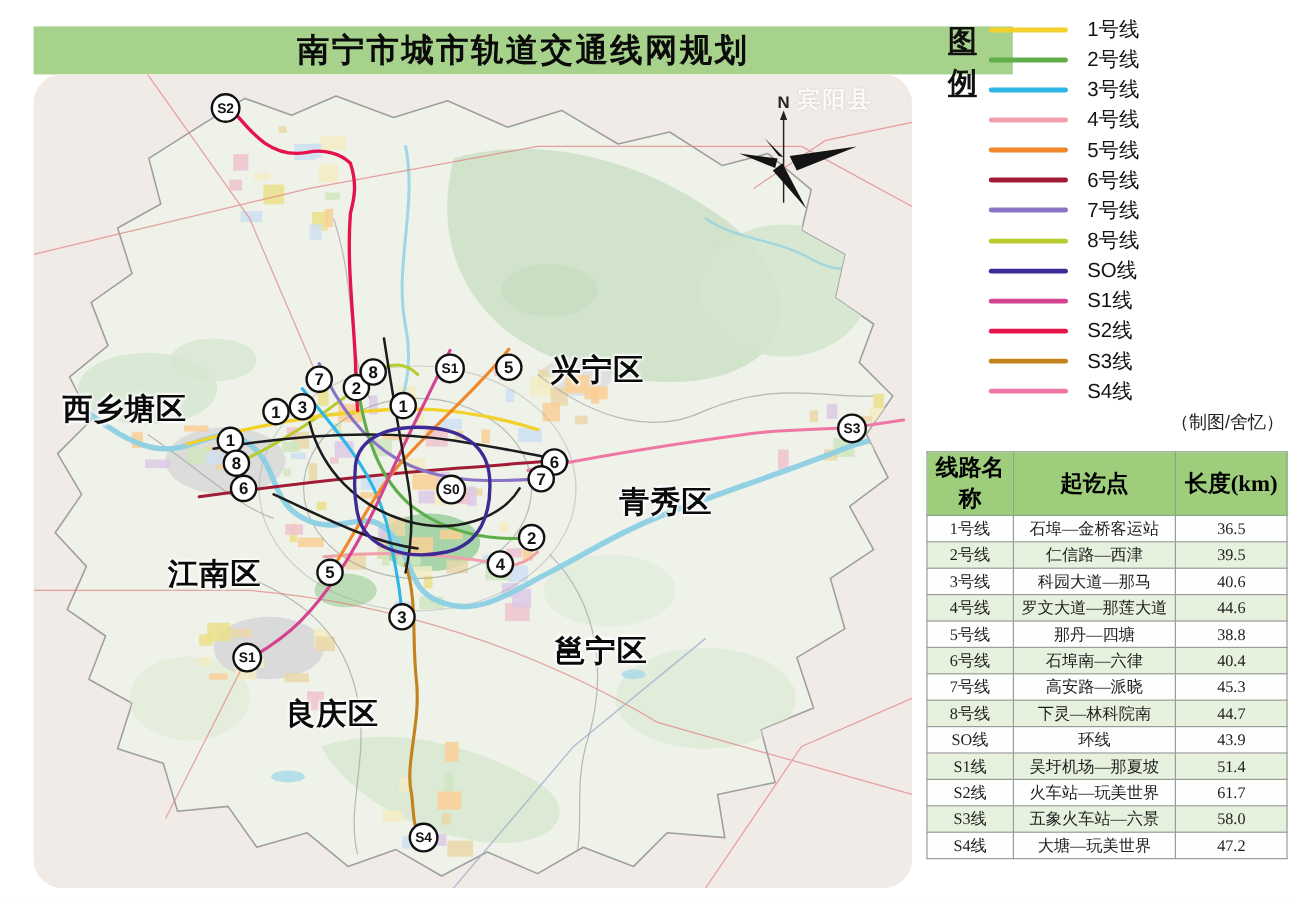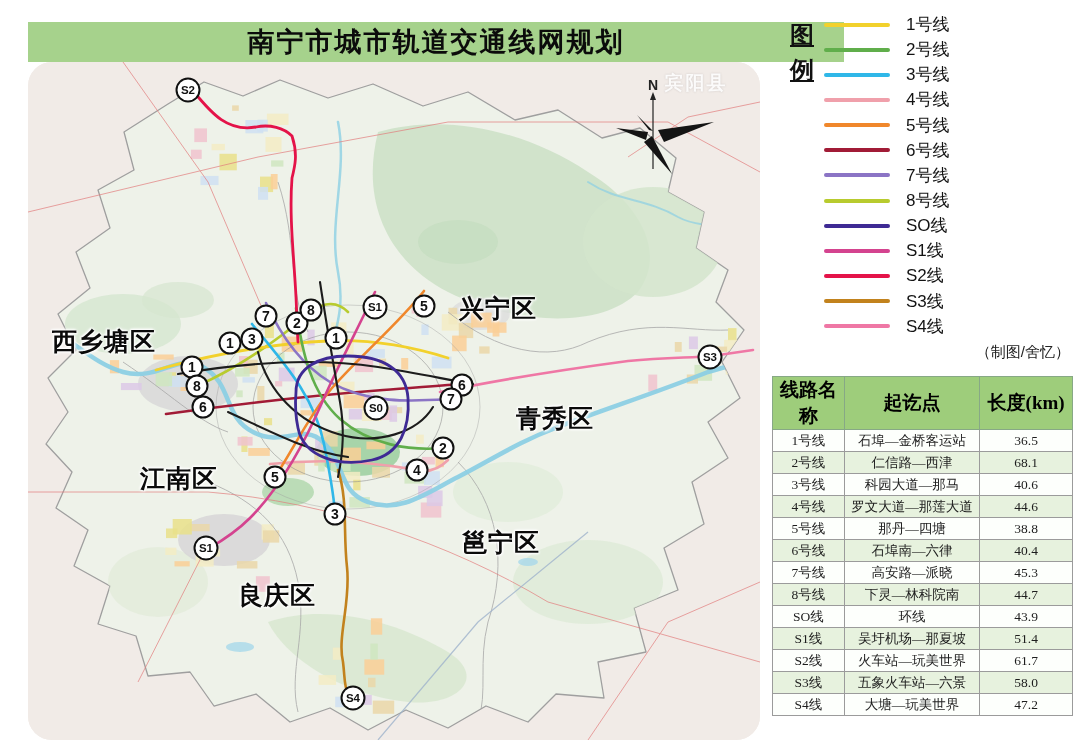--- a/index.html
+++ b/index.html
@@ -439,21 +439,21 @@
         </thead>
       <tbody id="tbody">
           <tr class="plain">
             <td>1号线</td>
             <td>石埠—金桥客运站</td>
             <td>36.5</td>
           </tr>
           <tr class="tint">
             <td>2号线</td>
             <td>仁信路—西津</td>
-            <td>68.1</td>
+            <td>39.5</td>
           </tr>
           <tr class="plain">
             <td>3号线</td>
             <td>科园大道—那马</td>
             <td>40.6</td>
           </tr>
           <tr class="tint">
             <td>4号线</td>
             <td>罗文大道—那莲大道</td>
             <td>44.6</td>

